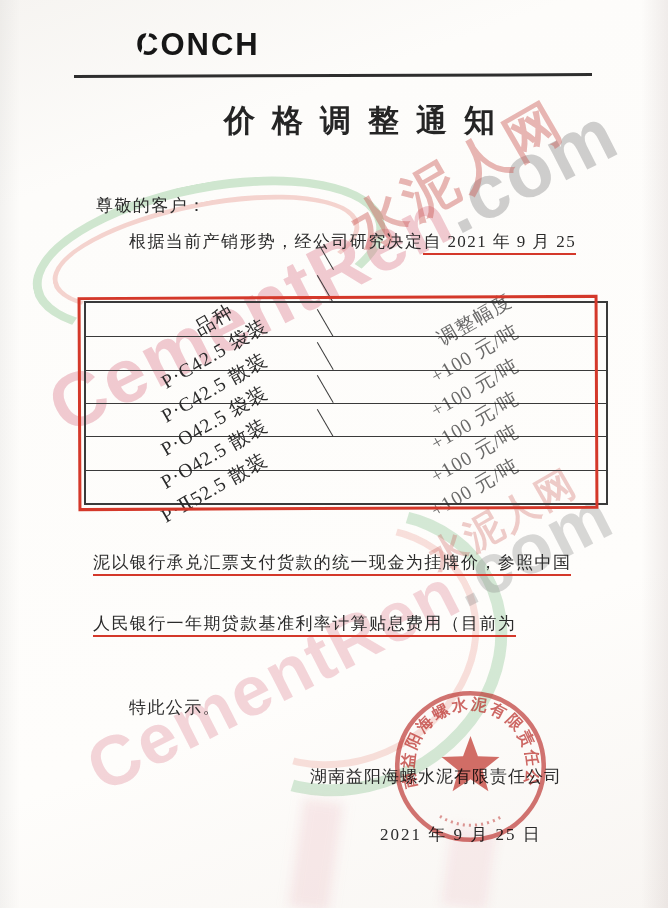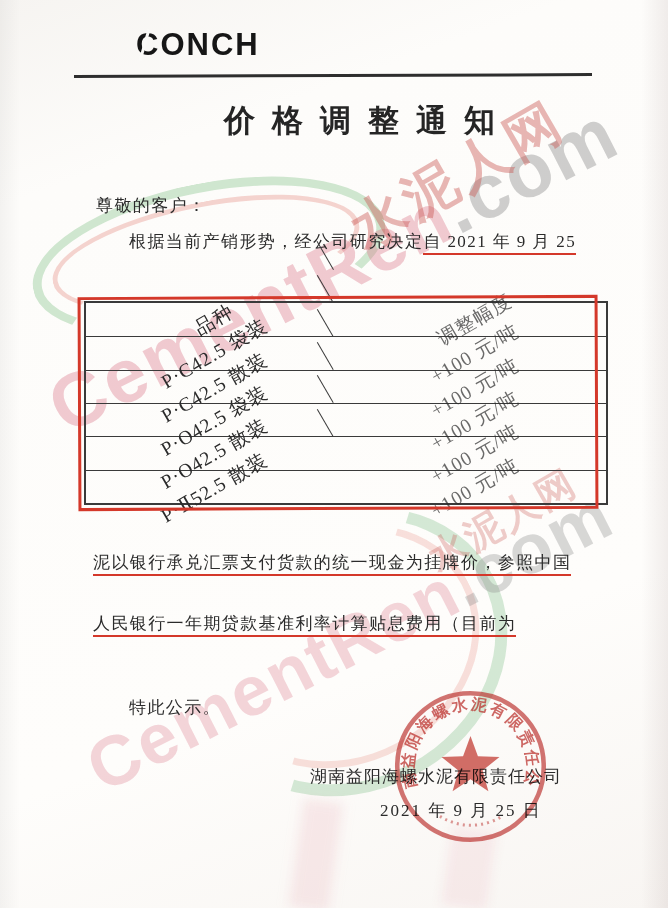--- a/index.html
+++ b/index.html
@@ -60,21 +60,21 @@
   .ptable{position:absolute; left:84px; top:301px; width:524px; height:204px;
        border:2px solid #3a3a3a; display:grid; grid-template-rows:repeat(6,1fr); box-sizing:border-box;}
   .trow{display:grid; grid-template-columns:49.4% 50.6%; border-top:1.5px solid #3a3a3a;}
   .trow:first-child{border-top:none;}
   .tcell{display:flex; align-items:center; justify-content:center; font-size:19.5px; letter-spacing:1px;}
   .tcell.c1{border-right:1.5px solid #3a3a3a;}
   .red-frame{position:absolute; left:78px; top:296px; width:520px; height:214px;
        border:3px solid #d4382a; box-sizing:border-box; transform:rotate(-0.25deg); pointer-events:none;}
   
   .company{left:310px; top:766px; letter-spacing:1px;}
-  .date{left:380px; top:800px; letter-spacing:2px;text-align:right;}
+  .date{left:380px; top:824px; letter-spacing:2px;text-align:right;}
   .seal{position:absolute; left:382px; top:678px; width:178px; height:178px; z-index:3;
        mix-blend-mode:multiply; opacity:.88;}
 </style>
 </head>
 <body>
 
 <div class="page">
 
   <div class="wm-layer">
     <div class="swoosh s1g"></div>

